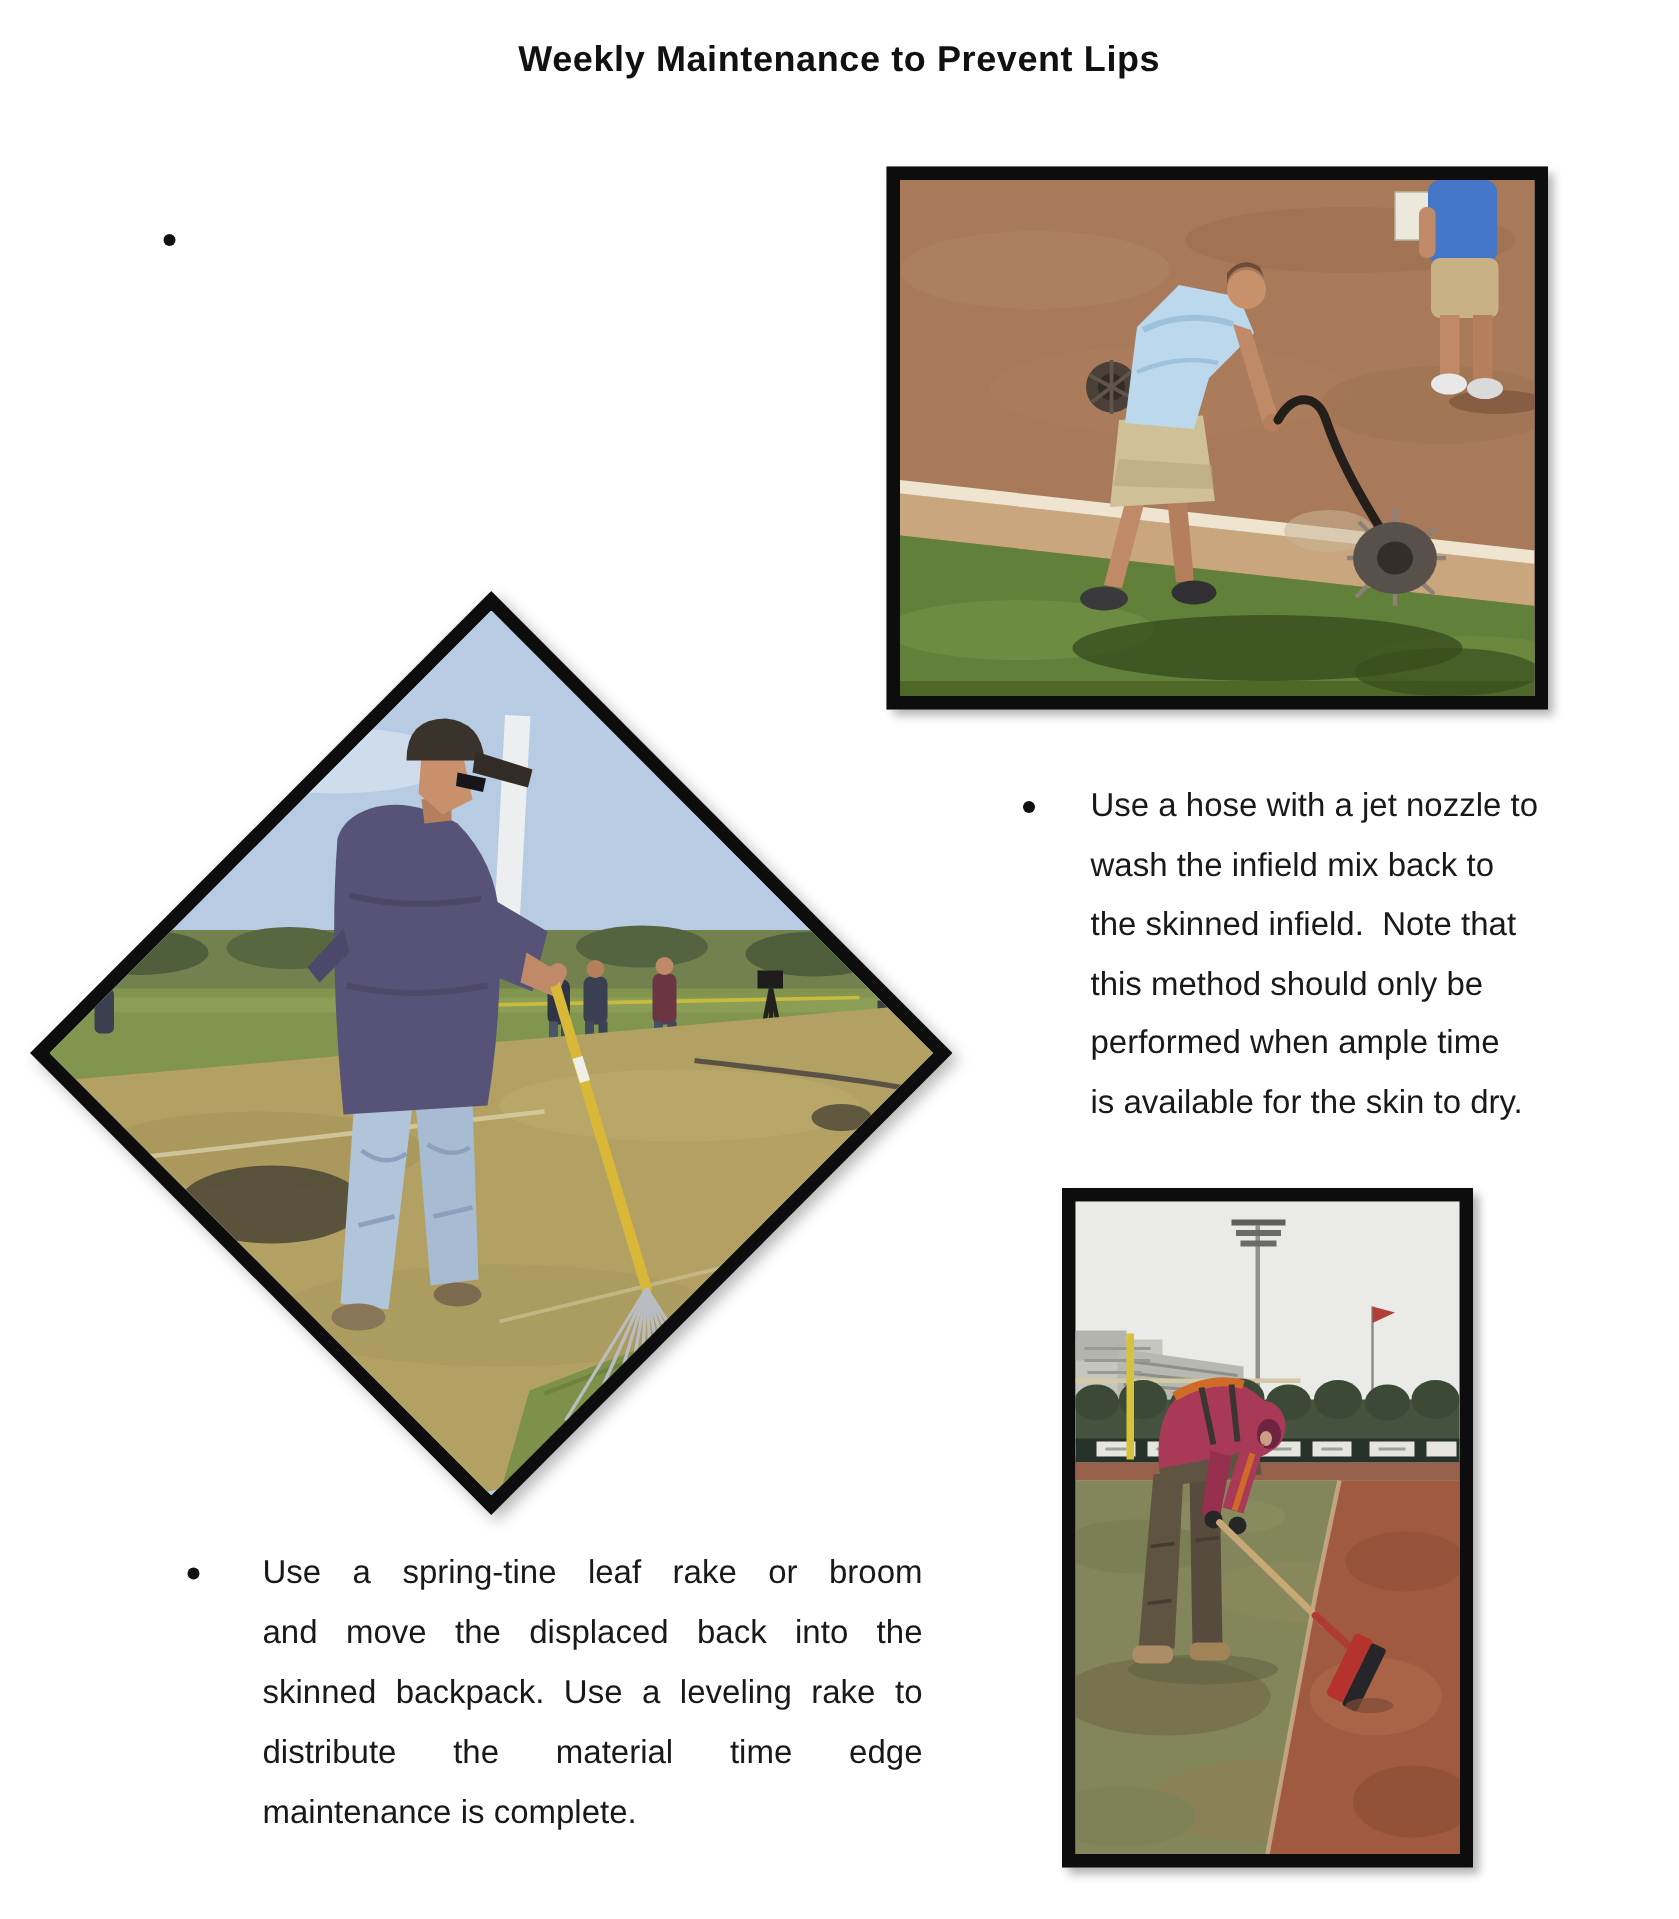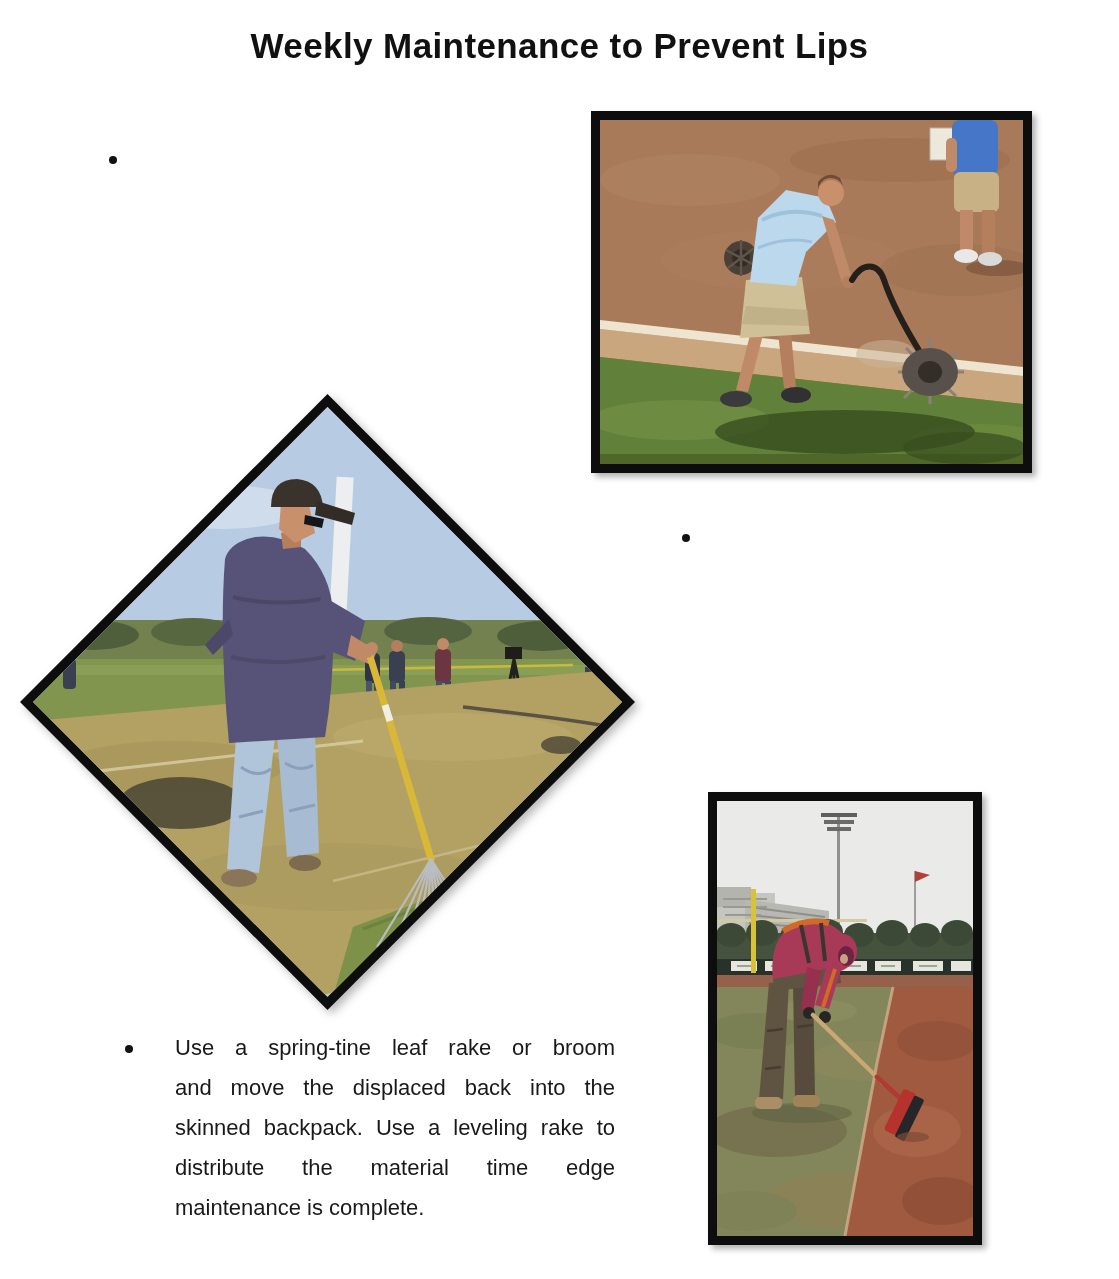--- a/index.html
+++ b/index.html
@@ -1,19 +1,19 @@
 <!DOCTYPE html>
 <html><head>
 <meta charset="utf-8">
 <style>
   html,body{margin:0;padding:0;background:#ffffff;}
   .page{position:relative;width:1119px;height:1279px;background:#ffffff;overflow:hidden;
         font-family:"Liberation Sans",sans-serif;color:#1a1a1a;}
   .title{position:absolute;left:0;top:26px;width:1119px;text-align:center;
-         font-size:35px;font-weight:bold;letter-spacing:.4px;color:#111;}
+         font-size:24px;font-weight:bold;letter-spacing:.4px;color:#111;}
   .dot{position:absolute;width:8px;height:8px;border-radius:50%;background:#111;}
   .b-lines{position:absolute;font-size:22px;color:#191919;}
   .b-lines .tline{white-space:pre;}
   .lh40 .tline{line-height:40px;height:40px;}
   .lh39 .tline{line-height:39.5px;height:39.5px;}
   .justify .tline{white-space:normal;text-align:justify;text-align-last:justify;margin-left:20px;}
   .justify .tline:last-child{text-align-last:left;}
   .photo{position:absolute;border:9px solid #0d0d0d;background:#cbb49a;
          box-shadow:4px 4px 6px rgba(0,0,0,.30);box-sizing:border-box;}
   .photo svg{display:block;}
@@ -212,20 +212,28 @@
               <path d="M398,452 L450,534"></path>
             </g>
             <ellipse cx="398" cy="540" rx="52" ry="8" fill="#55663a" opacity=".5"></ellipse>
           </g>
         </svg>
       </div>
     </div>
   </div>
 
   <span class="dot" style="left:682px;top:534px;"></span>
+  <div class="b-lines lh39" style="left:727px;top:517px;width:360px;">
+      <div class="tline">Use a hose with a jet nozzle to</div>
+      <div class="tline">wash the infield mix back to</div>
+      <div class="tline">the skinned infield.  Note that</div>
+      <div class="tline">this method should only be</div>
+      <div class="tline">performed when ample time</div>
+      <div class="tline">is available for the skin to dry.</div>
+    </div>
 
   <span class="dot" style="left:125px;top:1045px;"></span>
   <div class="b-lines lh40 justify" style="left:155px;top:1028px;width:460px;">
       <div class="tline">Use a spring-tine leaf rake or broom</div>
       <div class="tline">and move the displaced back into the</div>
       <div class="tline">skinned backpack.  Use a leveling rake to</div>
       <div class="tline">distribute the material time edge</div>
       <div class="tline">maintenance is complete.</div>
     </div>
 

